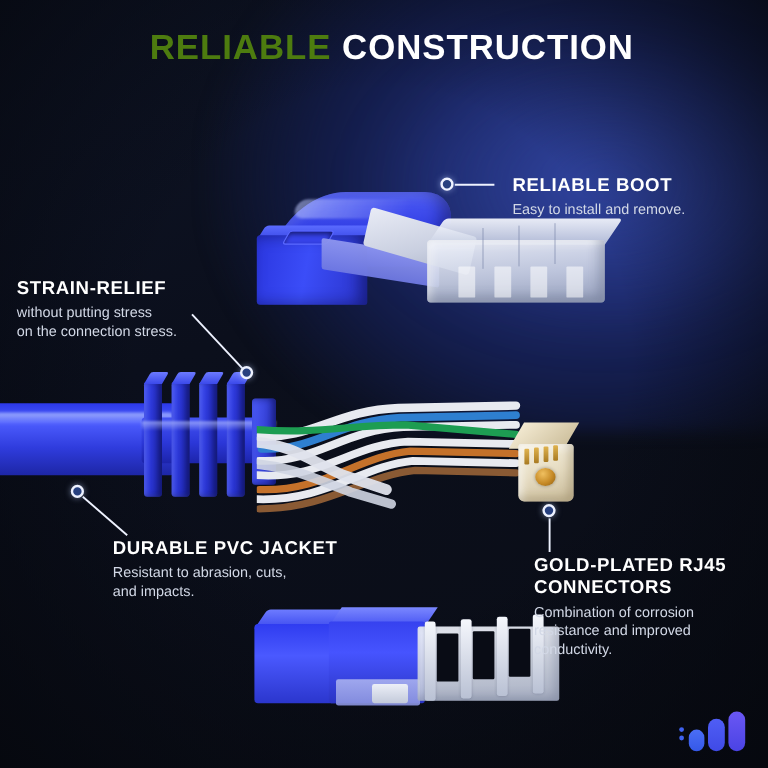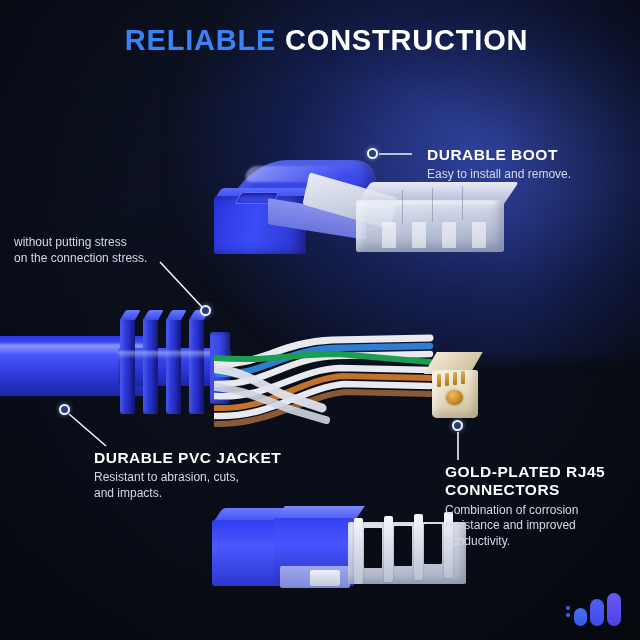--- a/index.html
+++ b/index.html
@@ -20,21 +20,21 @@
     filter:blur(6px); }
   .bg-glow-soft { position:absolute; left:300px; top:30px; width:420px; height:250px;
     background:radial-gradient(ellipse at 50% 50%, rgba(58,82,190,.55) 0%, rgba(28,40,110,0) 70%);
     filter:blur(22px); }
   .bg-vignette { position:absolute; inset:0;
     background:radial-gradient(ellipse at 50% 46%, rgba(0,0,0,0) 45%, rgba(5,7,13,.85) 100%); }
 
   
   .title { position:absolute; top:26px; left:0; width:640px; text-align:center;
     font-size:29px; font-weight:bold; letter-spacing:.8px; line-height:1; white-space:nowrap; }
-  .title .t-accent { color:#3b82f6;margin-left:13px; }
+  .title .t-accent { color:#4d7c0f;margin-left:13px; }
   .title .t-main { color:#ffffff; }
 
   
   .callout { position:absolute; }
   .co-head { color:#ffffff; font-size:15.5px; font-weight:bold; letter-spacing:.5px; line-height:1.18; }
   .co-body { color:#d2d8e6; font-size:12px; line-height:1.30; margin-top:3px; font-weight:normal; }
 
   #co-snagless { left:427px; top:146px; }
   #co-strain   { left:14px;  top:232px; }
   #co-pvc      { left:94px;  top:449px; }
@@ -250,25 +250,26 @@
     <line x1="202" y1="307" x2="160" y2="262" stroke="#eef2ff" stroke-width="1.6"></line>
     <line x1="69" y1="414" x2="106" y2="446" stroke="#eef2ff" stroke-width="1.6"></line>
     <line x1="458" y1="432" x2="458" y2="460" stroke="#eef2ff" stroke-width="1.6"></line>
   </svg>
   <div class="dot" style="left:367px; top:148px;"></div>
   <div class="dot" style="left:200px; top:305px;"></div>
   <div class="dot" style="left:59px;  top:404px;"></div>
   <div class="dot" style="left:452px; top:420px;"></div>
 
   <div class="callout" id="co-snagless">
-    <div class="co-head">DURABLE BOOT</div>
+    <div class="co-head">RELIABLE BOOT</div>
     <div class="co-body">Easy to install and remove.</div>
   </div>
 
   <div class="callout" id="co-strain">
+    <div class="co-head">STRAIN-RELIEF</div>
     <div class="co-body">
       <div>without putting stress</div>
       <div>on the connection stress.</div>
     </div>
   </div>
 
   <div class="callout" id="co-pvc">
     <div class="co-head">DURABLE PVC JACKET</div>
     <div class="co-body">
       <div>Resistant to abrasion, cuts,</div>

